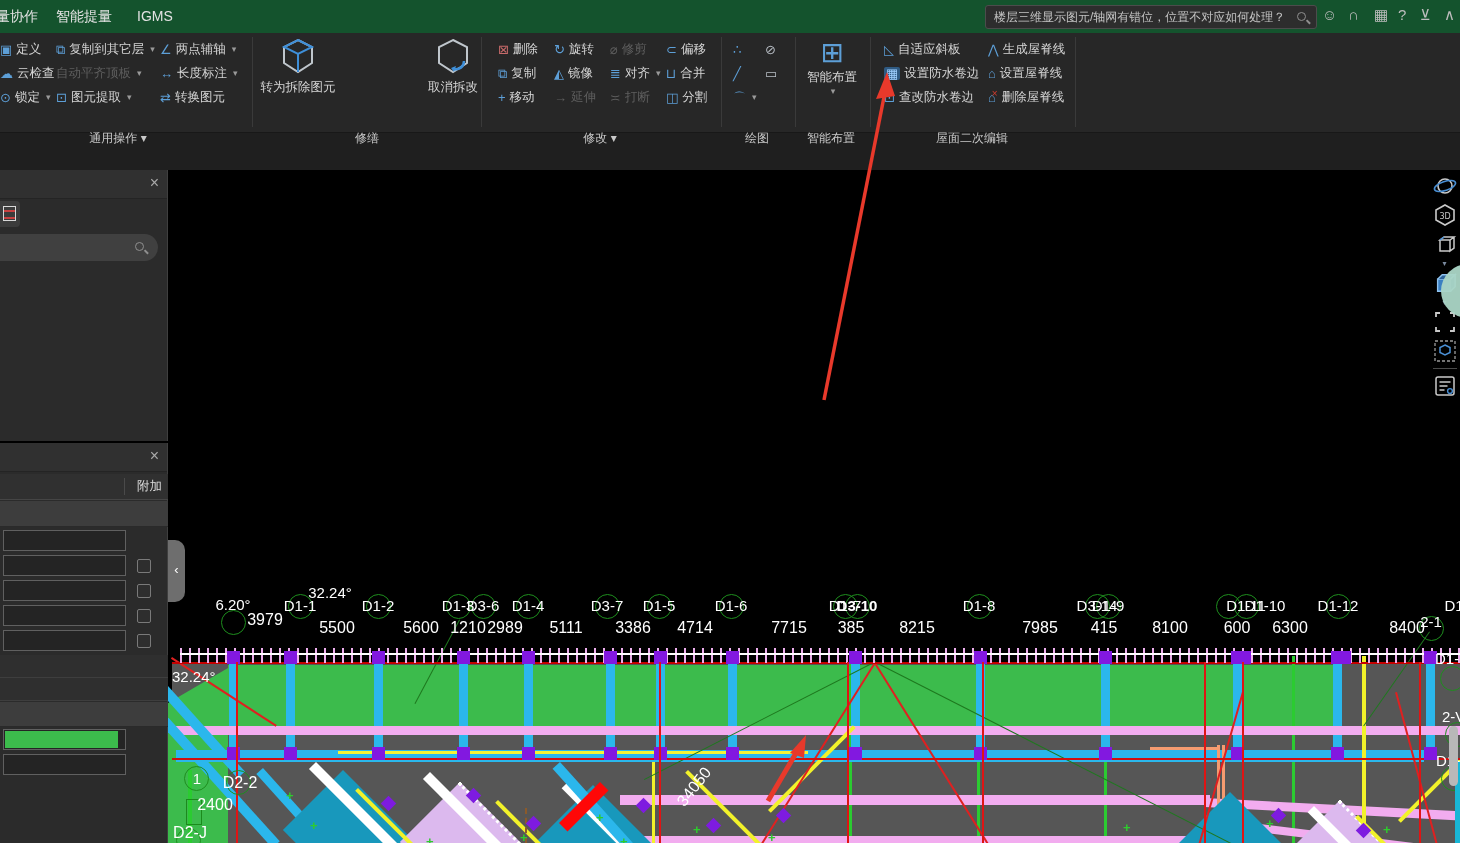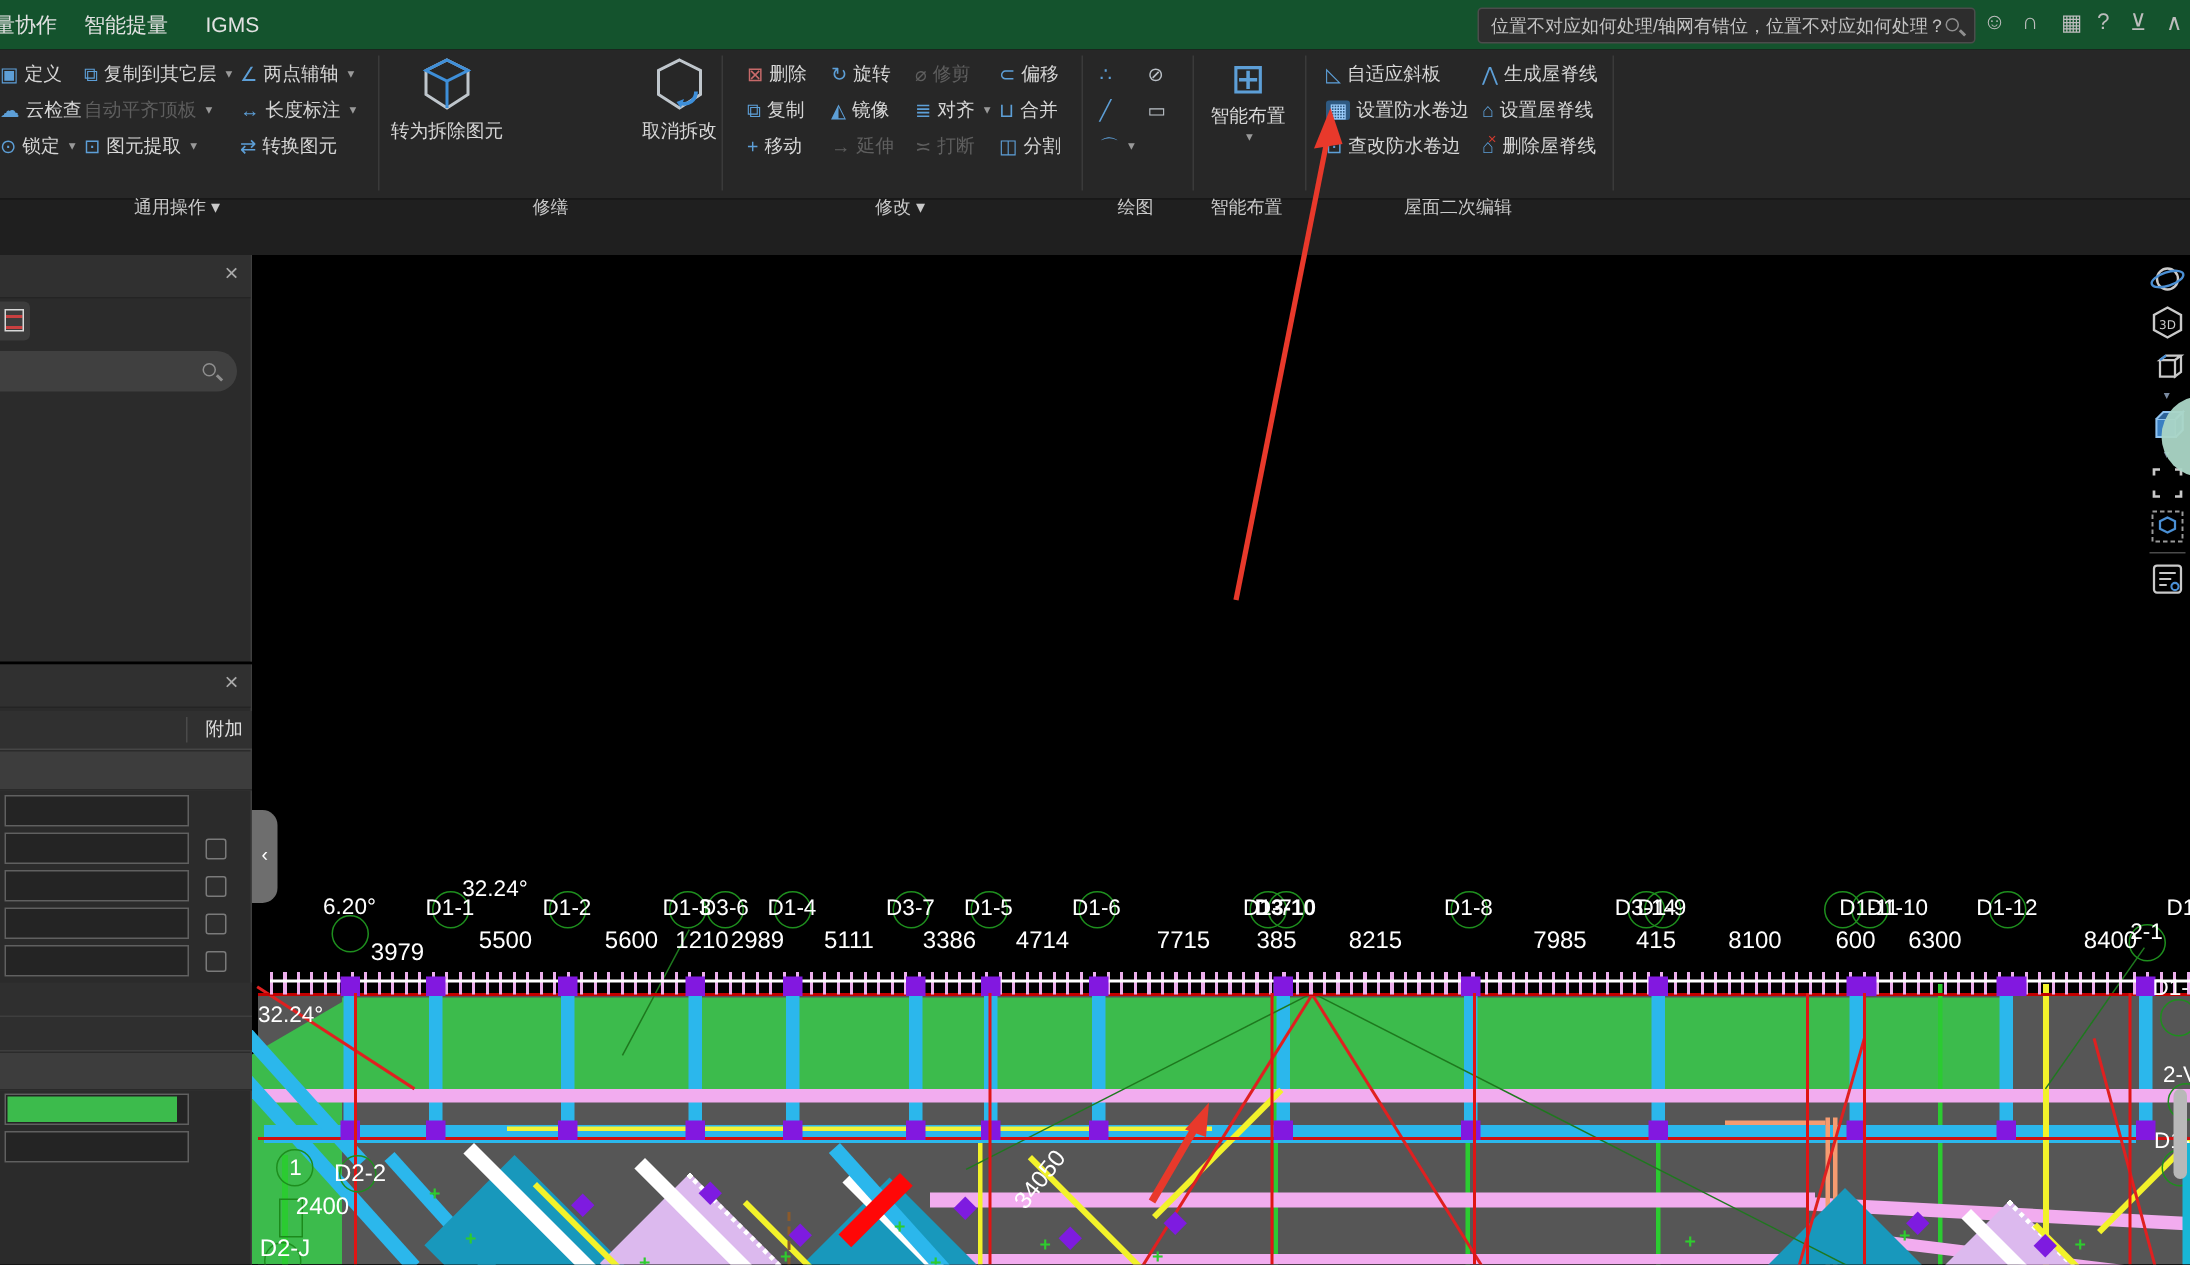--- a/index.html
+++ b/index.html
@@ -48,21 +48,21 @@
   #arrows{position:absolute;left:0;top:0;width:1460px;height:843px;z-index:60;pointer-events:none}
 </style>
 </head>
 <body>
 
 <div id="tabbar">
   <span class="tab" style="left:-10px">量协作</span>
   <span class="tab" style="left:50px">智能提量</span>
   <span class="tab" style="left:131px">IGMS</span>
   <div id="helpbox">
-    <span>位置不对应如何处理/轴网有错位，位置不对应如何处理？</span>
+    <span>楼层三维显示图元/轴网有错位，位置不对应如何处理？</span>
     <span class="mag" style="right:10px;top:6px"></span>
   </div>
   <span class="tbicon" style="left:1322px">☺</span>
   <span class="tbicon" style="left:1348px">∩</span>
   <span class="tbicon" style="left:1374px">▦</span>
   <span class="tbicon" style="left:1398px">?</span>
   <span class="tbicon" style="left:1420px">⊻</span>
   <span class="tbicon" style="left:1444px">∧</span>
 </div>
 
@@ -450,21 +450,21 @@
   <span class="axl" style="left:677px;top:427px">D1-7</span>
   <span class="axl" style="left:689px;top:427px;font-weight:bold">D3-10</span>
   <span class="axl" style="left:811px;top:427px">D1-8</span>
   <span class="axl" style="left:929px;top:427px">D3-14</span>
   <span class="axl" style="left:940px;top:427px">D1-9</span>
   <span class="axl" style="left:1097px;top:427px">D1-10</span>
   <span class="axl" style="left:1078px;top:427px">D1-11</span>
   <span class="axl" style="left:1170px;top:427px">D1-12</span>
   <span class="axl" style="left:1286px;top:427px">D1</span>
 
-  <span class="dim" style="left:97px;top:457px">3979</span>
+  <span class="dim" style="left:97px;top:441px">3979</span>
   <span class="dim" style="left:169px;top:449px">5500</span>
   <span class="dim" style="left:253px;top:449px">5600</span>
   <span class="dim" style="left:300px;top:449px">1210</span>
   <span class="dim" style="left:337px;top:449px">2989</span>
   <span class="dim" style="left:398px;top:449px">5111</span>
   <span class="dim" style="left:465px;top:449px">3386</span>
   <span class="dim" style="left:527px;top:449px">4714</span>
   <span class="dim" style="left:621px;top:449px">7715</span>
   <span class="dim" style="left:683px;top:449px">385</span>
   <span class="dim" style="left:749px;top:449px">8215</span>

